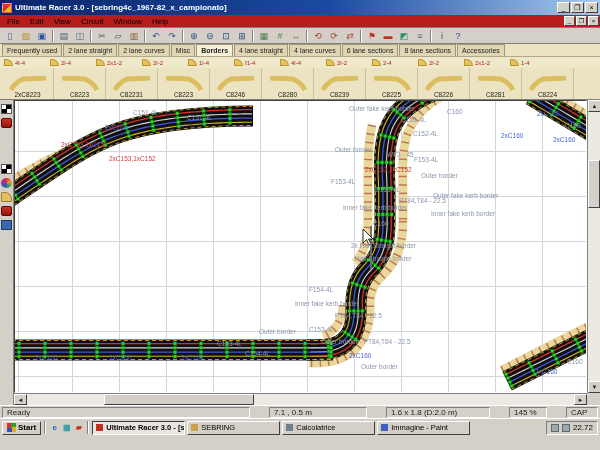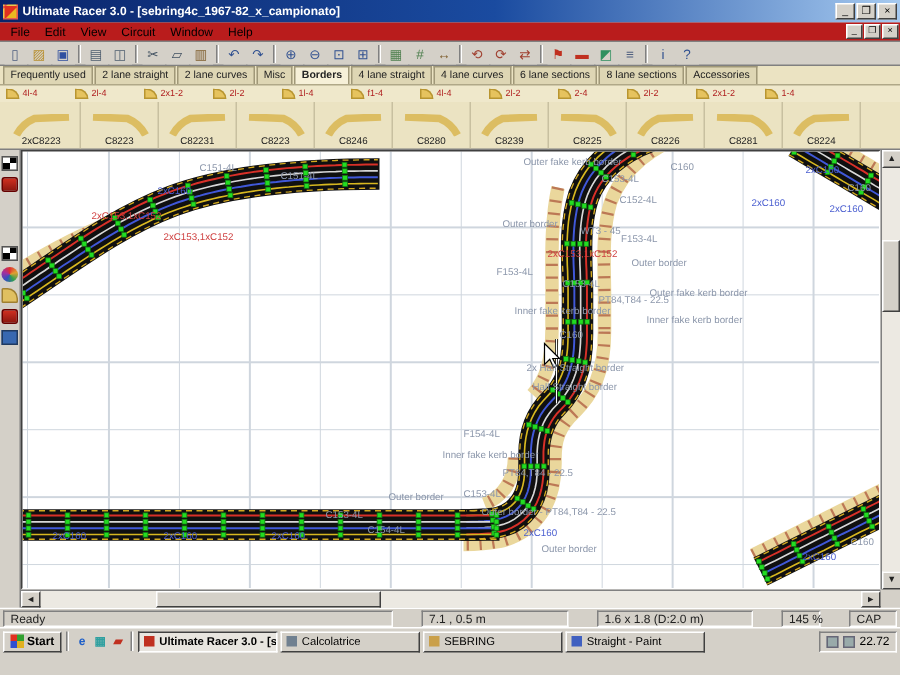--- a/index.html
+++ b/index.html
@@ -620,21 +620,21 @@
       <div class="hthumb"></div>
       <div class="sbtn" style="right:0;top:0;height:11px;">►</div>
     </div>
     <div class="corner"></div>
   </div>
 
   <div class="statusbar">
     <div class="spanel sready">Ready</div>
     <div class="spanel" style="width:98px;">7.1 , 0.5 m</div>
     <div class="spanel" style="width:104px;">1.6 x 1.8 (D:2.0 m)</div>
-    <div class="spanel" style="width:26px;">145 %</div>
+    <div class="spanel" style="width:38px;">145 %</div>
     <div class="spanel" style="width:32px;">CAP</div>
   </div>
 
   <div class="taskbar">
     <div class="startbtn">
       <div class="winlogo"></div>
       <span>Start</span>
     </div>
     <div class="tbsep"></div>
     <span id="quicklaunch" style="display:flex;gap:1px;">
@@ -642,30 +642,30 @@
         <div class="ql" style="color: rgb(48, 160, 160);">▦</div>
         <div class="ql" style="color: rgb(192, 48, 32);">▰</div>
       </span>
     <div class="tbsep"></div>
     <span id="tasks" style="display:flex;gap:2px;">
         <div class="task active">
           <span class="ticon" style="background: rgb(192, 48, 32);"></span>
           <span>Ultimate Racer 3.0 - [s...</span>
         </div>
         <div class="task">
+          <span class="ticon" style="background: rgb(202, 160, 74);"></span>
+          <span>SEBRING</span>
+        </div>
+        <div class="task">
           <span class="ticon" style="background: rgb(112, 128, 144);"></span>
           <span>Calcolatrice</span>
         </div>
         <div class="task">
-          <span class="ticon" style="background: rgb(202, 160, 74);"></span>
-          <span>SEBRING</span>
-        </div>
-        <div class="task">
           <span class="ticon" style="background: rgb(64, 96, 192);"></span>
-          <span>Straight - Paint</span>
+          <span>Immagine - Paint</span>
         </div>
       </span>
     <div class="tray">
       <div class="trayico"></div>
       <div class="trayico"></div>
       <span>22.72</span>
     </div>
   </div>
 
 </div>

